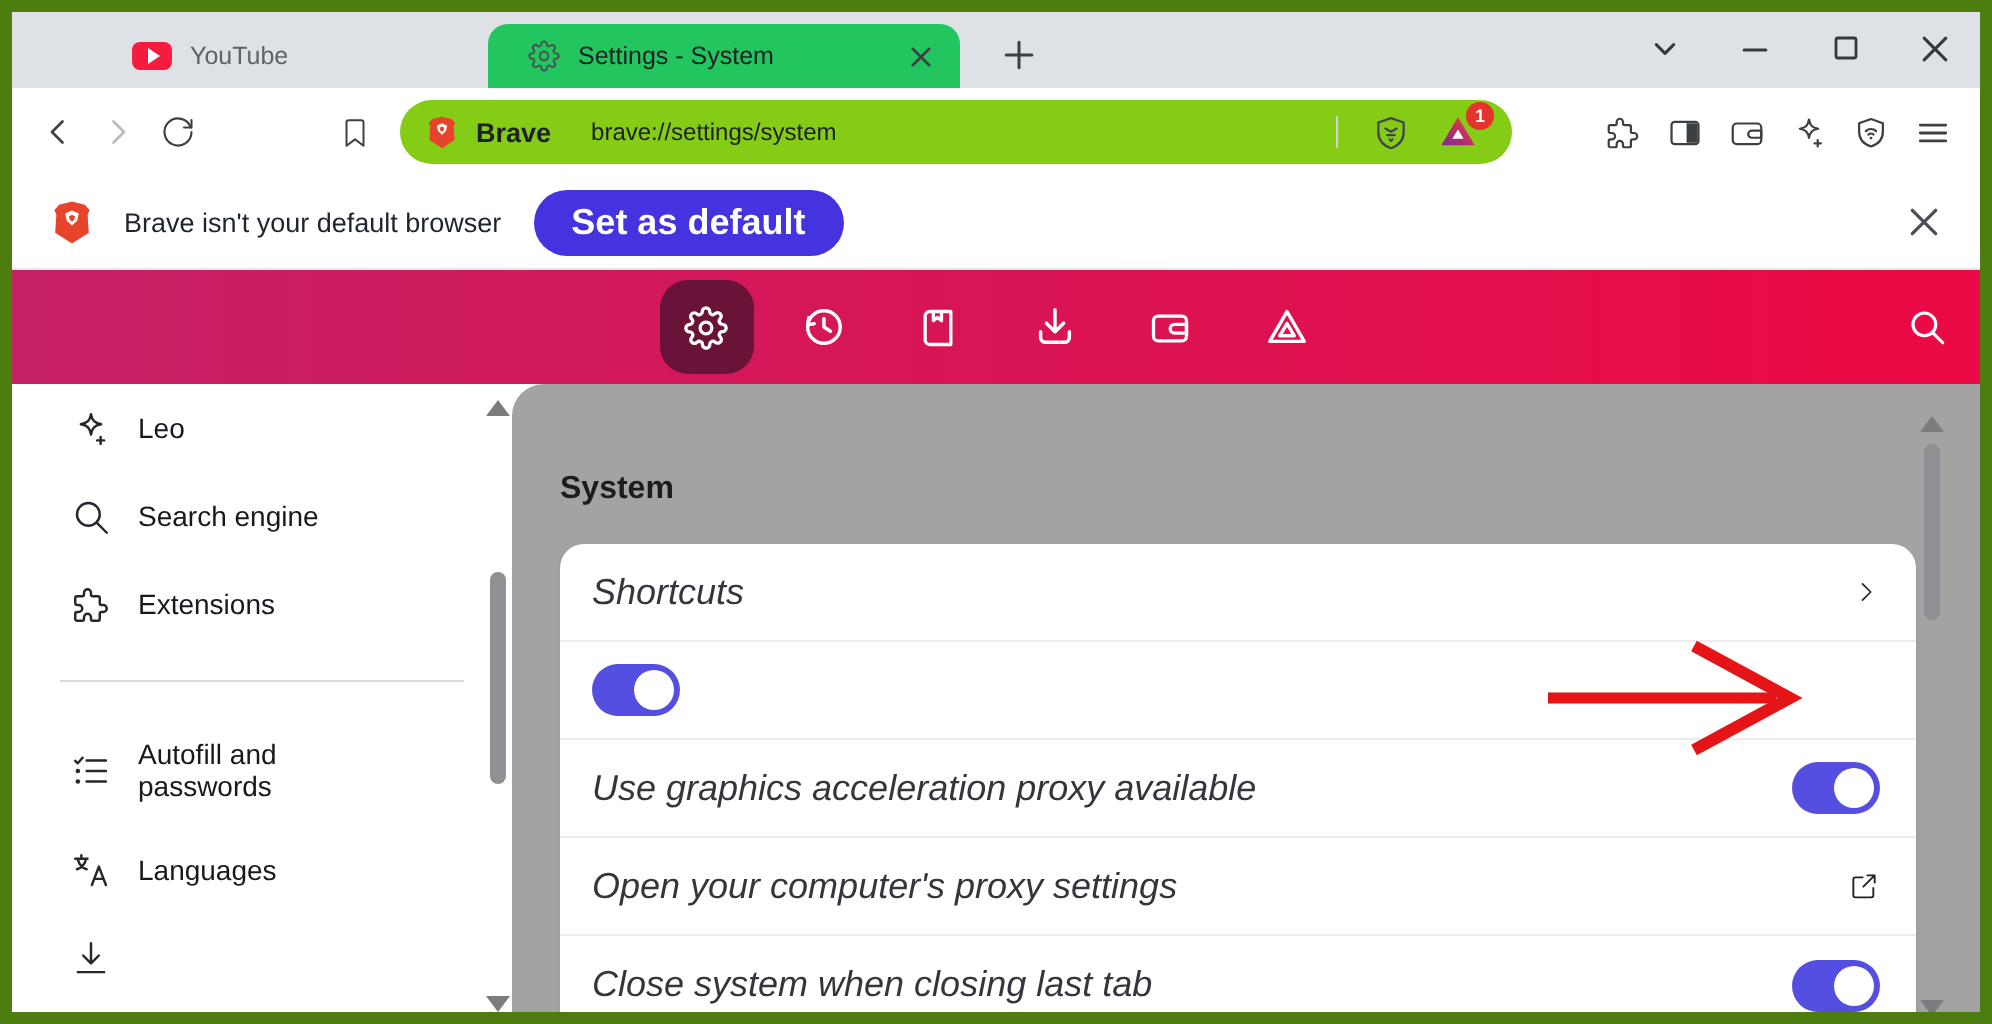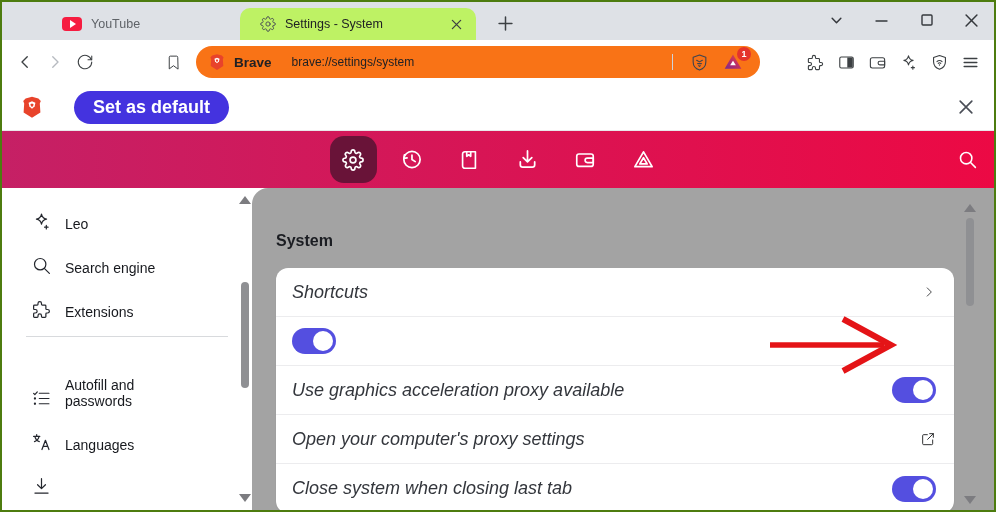--- a/index.html
+++ b/index.html
@@ -1,40 +1,40 @@
 <!DOCTYPE html>
 <html style="--accent-indigo: #4433df; --toggle-on: #544fe0; --gradient-left: #c52065; --gradient-right: #ec0944; --active-tile: #691338; --arrow-red: #e41417; --youtube-red: #f61c40;"><head>
 <meta charset="utf-8">
 <style>
   html,body{margin:0;padding:0;background:#3a4166;}
   *{box-sizing:border-box;font-family:"Liberation Sans",sans-serif;}
-  .window{position:relative;width:996px;height:512px;border:2px solid #4d7c0f;background:#fff;overflow:hidden;}
+  .window{position:relative;width:996px;height:512px;border:6px solid #4d7c0f;background:#fff;overflow:hidden;}
 
   
   .tabstrip{position:relative;height:38px;background:#dee1e6;display:flex;align-items:flex-end;}
   .tab{display:flex;align-items:center;height:32px;font-size:12.5px;color:#5f6368;}
   .tab.inactive{margin-left:6px;width:232px;padding-left:54px;}
   .yt-fav{width:20px;height:14px;border-radius:4px;background:var(--youtube-red,#f61c40);display:inline-flex;align-items:center;justify-content:center;margin-right:9px;flex:0 0 auto;}
   .yt-play{width:0;height:0;border-left:6px solid #fff;border-top:4px solid transparent;border-bottom:4px solid transparent;margin-left:1px;}
-  .tab.active{width:236px;background:#bef264;border-radius:10px 10px 0 0;padding:0 10px 0 20px;color:#202124;}
+  .tab.active{width:236px;background:#22c55e;border-radius:10px 10px 0 0;padding:0 10px 0 20px;color:#202124;}
   .tab.active .tab-fav{color:#4a4f55;margin-right:9px;display:inline-flex;}
   .tab-label{flex:1;white-space:nowrap;overflow:hidden;}
   .tab-close{display:inline-flex;align-items:center;justify-content:center;width:20px;height:20px;border-radius:50%;color:#3c4043;}
   .newtab{display:inline-flex;align-items:center;justify-content:center;width:26px;height:26px;margin:0 0 4px 16px;color:#3c4043;}
   .wincontrols{position:absolute;right:0;top:0;height:36px;display:flex;}
   .wc{width:45px;height:36px;display:flex;align-items:center;justify-content:center;color:#35383d;}
   .ic{fill:none;stroke:currentColor;stroke-width:1.8;stroke-linecap:round;stroke-linejoin:round;}
   .ic-thin{stroke-width:1.4;}
 
   
   .navbar{height:44px;background:#fff;display:flex;align-items:center;padding:0 8px;}
   .nbtn{width:30px;height:30px;display:flex;align-items:center;justify-content:center;color:#3c4043;border-radius:50%;flex:0 0 auto;}
   .nbtn.disabled{color:#b6bac0;}
   .bookmark-btn{margin-left:58px;}
-  .omnibox{flex:1;height:32px;margin:0 40px 0 8px;background:#f97316;border-radius:16px;display:flex;align-items:center;padding:0 10px 0 12px;min-width:0;}
+  .omnibox{flex:1;height:32px;margin:0 40px 0 8px;background:#84cc16;border-radius:16px;display:flex;align-items:center;padding:0 10px 0 12px;min-width:0;}
   .omni-brave-icon{display:inline-flex;margin-right:8px;flex:0 0 auto;}
   .site-label{font-size:13.5px;font-weight:600;color:#202124;margin-right:20px;}
   .url-text{font-size:12px;color:#202124;flex:1;white-space:nowrap;overflow:hidden;}
   .omni-sep{width:1px;height:16px;background:#cfd3d9;margin:0 10px;}
   .omni-ic{display:inline-flex;color:#3f4450;margin:0 7px;position:relative;}
   .badge{position:absolute;top:-5px;right:-8px;min-width:14px;height:14px;border-radius:7px;background:#e4342b;color:#fff;font-size:9px;font-weight:700;display:flex;align-items:center;justify-content:center;padding:0 3px;}
   .nav-right{display:flex;align-items:center;margin-left:auto;}
   .nav-right .nbtn{width:31px;}
 
   
@@ -47,21 +47,21 @@
   
   .pinkbar{height:57px;background:linear-gradient(90deg,var(--gradient-left,#c52065),var(--gradient-right,#ec0944));display:flex;align-items:center;justify-content:center;position:relative;}
   .pslot{width:58px;height:57px;display:flex;align-items:center;justify-content:center;color:#fff;}
   .ptile{width:47px;height:47px;border-radius:14px;background:var(--active-tile,#691338);display:flex;align-items:center;justify-content:center;}
   .pink-search{position:absolute;right:16px;top:0;height:57px;display:flex;align-items:center;color:#fff;}
 
   
   .page-body{position:relative;display:flex;height:322px;background:#fff;}
 
   .sidebar{position:relative;width:250px;flex:0 0 auto;background:#fff;padding-top:0;overflow:hidden;}
-  .side-item{display:flex;align-items:flex-end;height:44px;padding-left:28px;cursor:pointer;}
+  .side-item{display:flex;align-items:center;height:44px;padding-left:28px;cursor:pointer;}
   .sicon{width:22px;height:22px;display:inline-flex;align-items:center;justify-content:center;color:#24272e;margin-right:13px;flex:0 0 auto;}
   .slabel{font-size:14px;color:#17191e;font-weight:500;max-width:130px;line-height:16px;}
   .side-divider{height:1px;background:#d8dadd;margin:16px 24px 16px 24px;}
   .side-item.tall{height:56px;}
 
   .vscroll{position:absolute;width:14px;top:6px;bottom:6px;}
   .side-scroll{right:0;}
   .sb-up,.sb-down{position:absolute;left:50%;transform:translateX(-50%);width:0;height:0;}
   .sb-up{top:2px;border-left:6px solid transparent;border-right:6px solid transparent;border-bottom:8px solid #7c7c80;}
   .sb-down{bottom:2px;border-left:6px solid transparent;border-right:6px solid transparent;border-top:8px solid #7c7c80;}
@@ -230,20 +230,21 @@
   </div>
 
   <div class="banner">
     <span class="banner-lion">
       <svg width="24" height="24" viewBox="0 0 24 24">
           <path fill="#e8432b" d="M12 1.8 5.6 3.4 3.2 6l1 2.4-.6 9L12 22.8l8.4-5.4-.6-9 1-2.4-2.4-2.6z"></path>
           <path fill="#fff" d="M12 6.2l3.4 1.6-.8 3.6L12 13.8l-2.6-2.4-.8-3.6z"></path>
           <path fill="#e8432b" d="M12 8.4l1.6.8-.5 1.7-1.1 1-1.1-1-.5-1.7z"></path>
         </svg>
     </span>
+    <span class="banner-msg">Brave isn't your default browser</span>
     <button class="set-default-btn">Set as default</button>
     <span class="banner-close">
       <svg class="ic ic-thin" width="14" height="14" viewBox="0 0 12 12">
           <path d="M1 1l10 10M11 1 1 11"></path>
         </svg>
     </span>
   </div>
 
   <div class="pinkbar">
     <span class="pslot">

